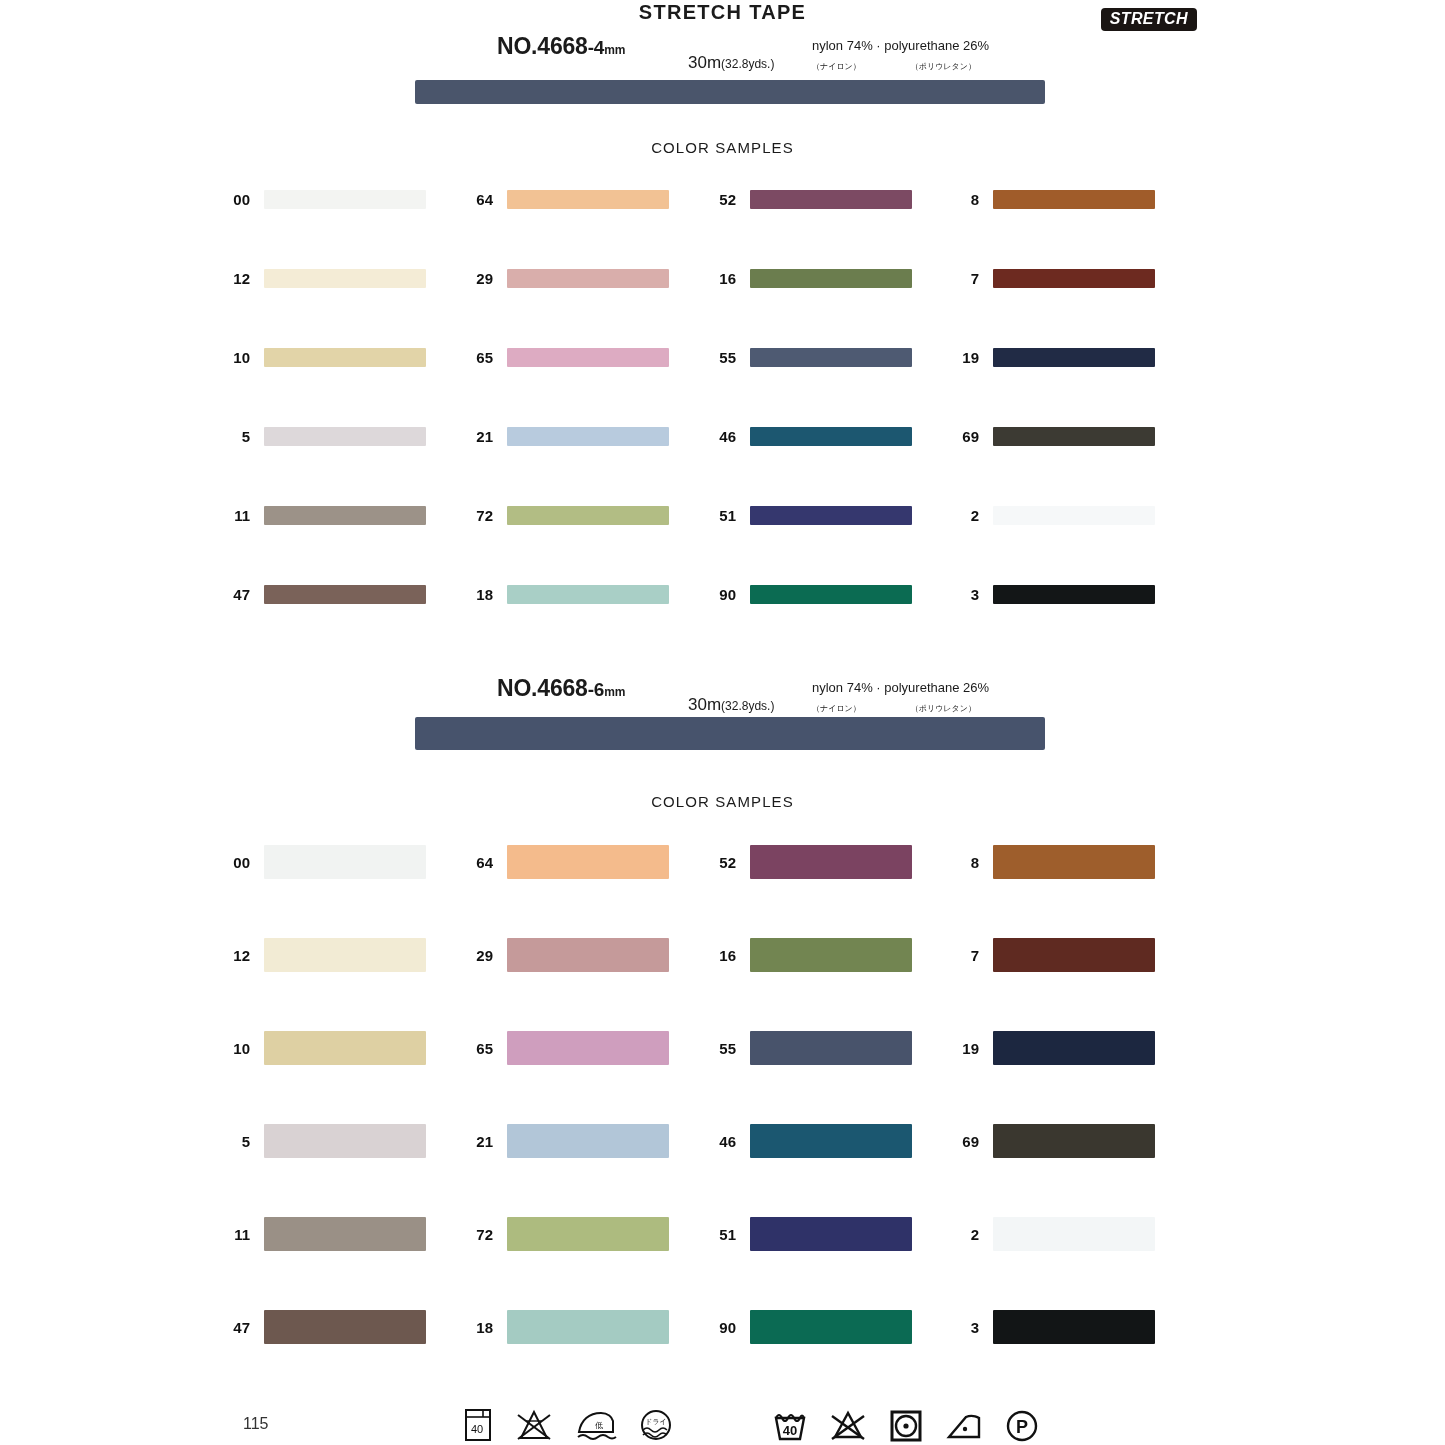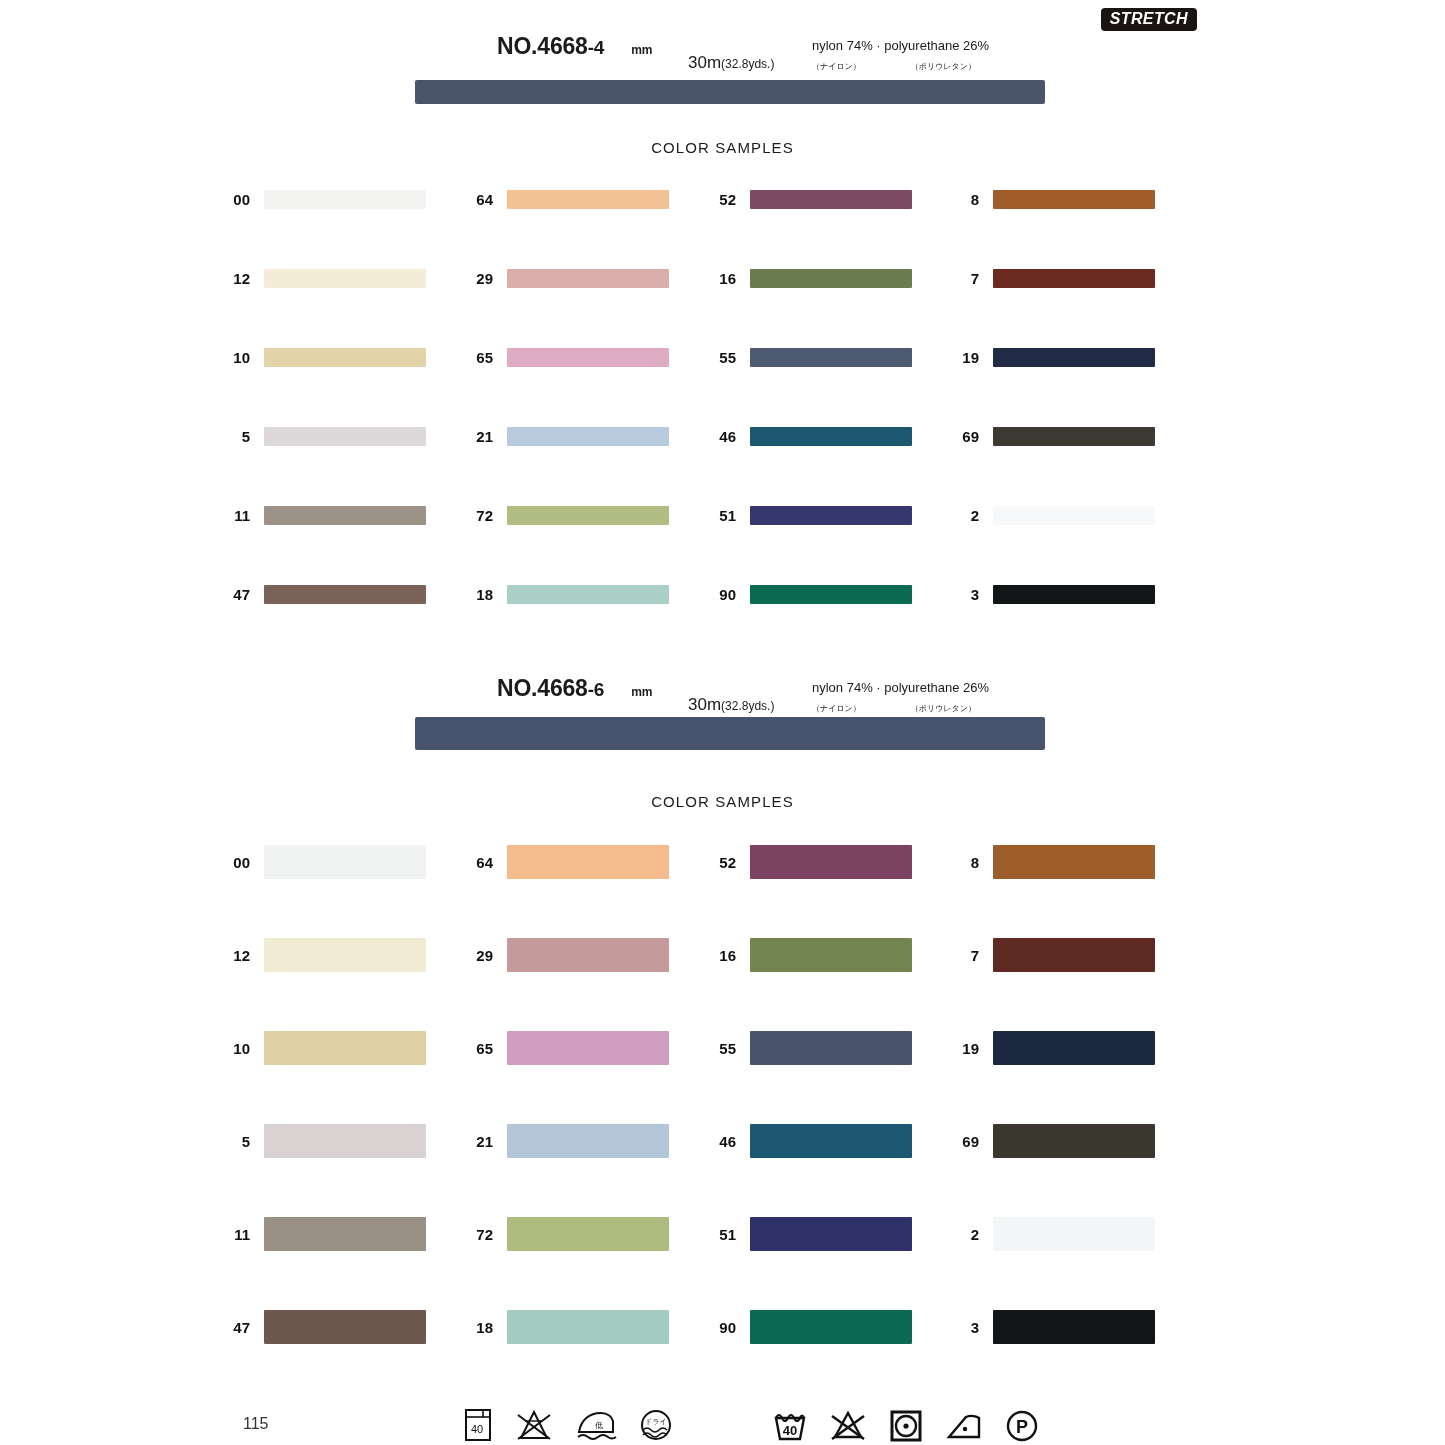--- a/index.html
+++ b/index.html
@@ -61,21 +61,20 @@
     letter-spacing: -0.2px;
     white-space: nowrap;
   }
   .spec-no .width-val {
     font-size: 19px;
     font-weight: bold;
   }
   .spec-no .mm {
     font-size: 12px;
     font-weight: bold;
-    margin-left: 27px;
   }
   .spec-len {
     position: absolute;
     left: 688px; top: 4px;
     font-size: 17px;
     color: #1b1b1b;
     white-space: nowrap;
     margin-top: 16px;
   }
   .spec-len .yds { font-size: 12px; }
@@ -160,20 +159,21 @@
     display: block;
     margin-right: 22px;
   }
   .care-icon:last-child { margin-right: 0; }
 </style>
 </head>
 <body>
 
 <div class="page">
 
+  <div class="main-title">STRETCH  TAPE</div>
   <div class="stretch-badge">STRETCH</div>
 
   <div class="spec-row" style="top:33px;">
     <div class="spec-no"><span>NO.4668</span><span class="width-val">-4</span><span class="mm">mm</span></div>
     <div class="spec-len"><span>30m</span><span class="yds">(32.8yds.)</span></div>
     <div class="spec-comp">nylon  74%  ·  polyurethane  26%</div>
     <div class="comp-sub"><span>（ナイロン）</span><span class="s2">（ポリウレタン）</span></div>
   </div>
 
   <div class="tape-big" id="tape-4mm" style="left: 415px; top: 80px; width: 630px; height: 24px; background: rgb(74, 85, 107);"></div>

